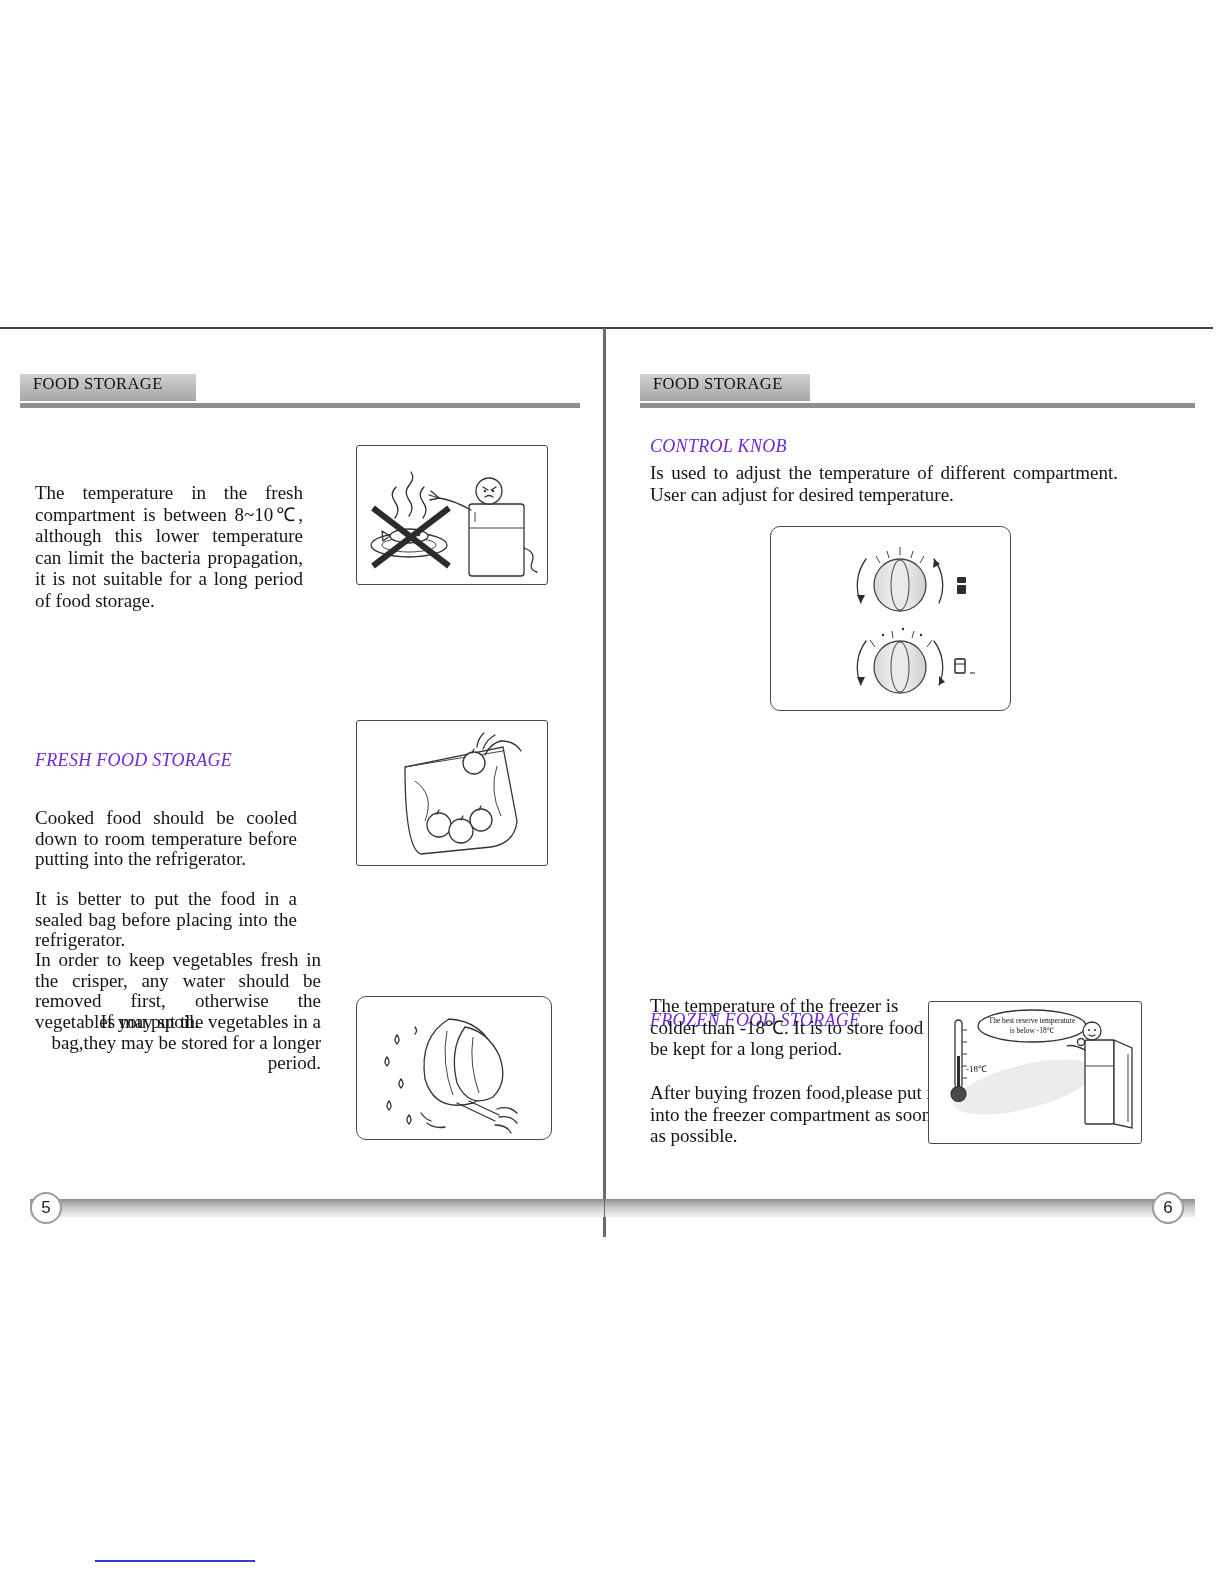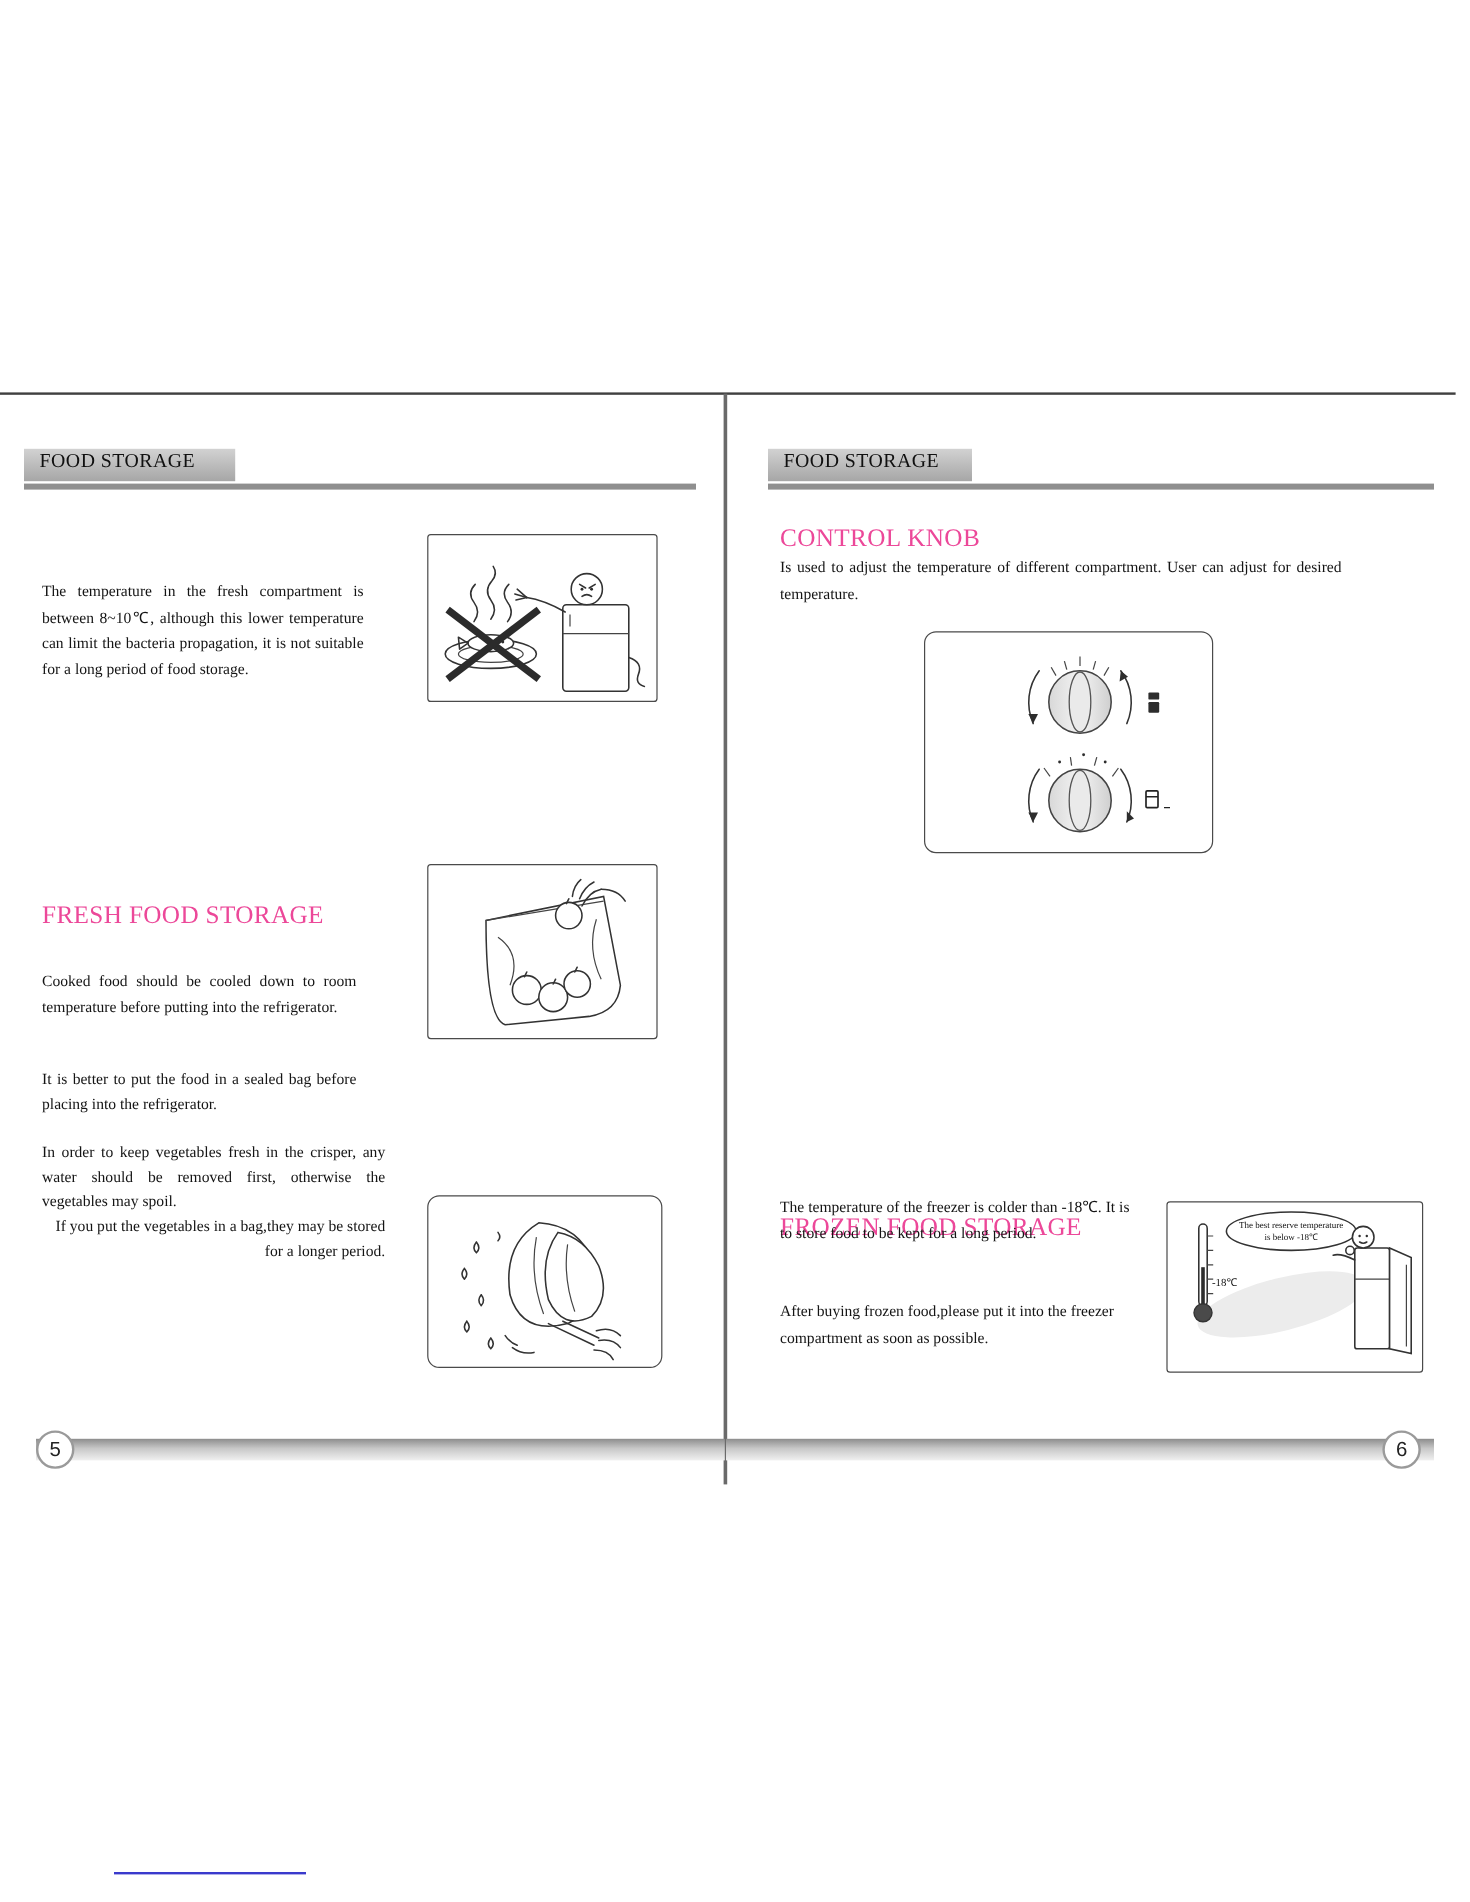--- a/index.html
+++ b/index.html
@@ -10,22 +10,22 @@
   }
   .abs { position:absolute; }
   .hr-top { left:0; top:327px; width:1213px; height:2px; background:#3f3f3f; }
   .v-divider { left:603px; top:328px; width:3px; height:909px; background:#6a6a6a; }
   .header-box {
     height:27px; background:linear-gradient(180deg,#d2d2d2 0%, #a6a6a6 100%);
     display:flex; padding-left:13px;
     font-size:16.5px; letter-spacing:.4px; color:#101010;
   }
   .thick-rule { height:5px; background:#8f8f8f; }
-  .heading { font-size:21px; letter-spacing:.3px; color:#ec4899; }
-  .para { font-size:13px; line-height:20.5px; text-align:justify; color:#141414; }
+  .heading { font-size:18px; letter-spacing:.3px; color:#6d28d9;font-style:italic; }
+  .para { font-size:19px; line-height:20.5px; text-align:justify; color:#141414; }
   .para.loose { line-height:21.5px; }
   .img-box { border:1.4px solid #4a4a4a; background:#fff; overflow:hidden; }
   .rounded-lg { border-radius:10px; }
   .rounded-sm { border-radius:3px; }
   .bottom-bar { height:18px; background:linear-gradient(180deg,#8d8d8d 0%, #c8c8c8 45%, #f0f0f0 100%); }
   .page-circle {
     width:32px; height:32px; border:2px solid #9a9a9a; border-radius:50%;
     background:#fff; display:flex; align-items:center; justify-content:center;
     font-size:17px; font-family:"Liberation Sans", sans-serif; color:#222; z-index:2;
   }
@@ -239,21 +239,21 @@
         </g>
       </svg>
     </div>
 
     <div class="abs heading" style="left:650px; top:970px;margin-top:40px;">FROZEN FOOD STORAGE</div>
 
     <div class="abs para loose" style="left:650px; top:995px; width:296px; text-align:left;">The temperature of the freezer is colder than -18℃. It is to store food to be kept for a long period.</div>
 
     <div class="abs para loose" style="left:650px; top:1082px; width:296px; text-align:left;font-family:Liberation Serif, serif;">After buying frozen food,please put it into the freezer compartment as soon as possible.</div>
 
-    <div class="abs img-box rounded-sm" style="left:972px; top:1001px; width:214px; height:143px;">
+    <div class="abs img-box rounded-sm" style="left:928px; top:1001px; width:214px; height:143px;">
       <svg width="211" height="140" viewBox="0 0 211 140">
 
         <ellipse cx="95" cy="85" rx="72" ry="22" fill="#ececec" transform="rotate(-14 95 85)"></ellipse>
 
         <g>
           <ellipse class="fillw" cx="103" cy="24" rx="54" ry="16"></ellipse>
           <circle class="fillw" cx="152" cy="40" r="3.5"></circle>
           <circle class="fillw" cx="158" cy="47" r="2.2"></circle>
           <text x="103" y="21" font-size="7.5" text-anchor="middle">The best reserve temperature</text>
           <text x="103" y="31" font-size="7.5" text-anchor="middle">is below -18℃</text>

